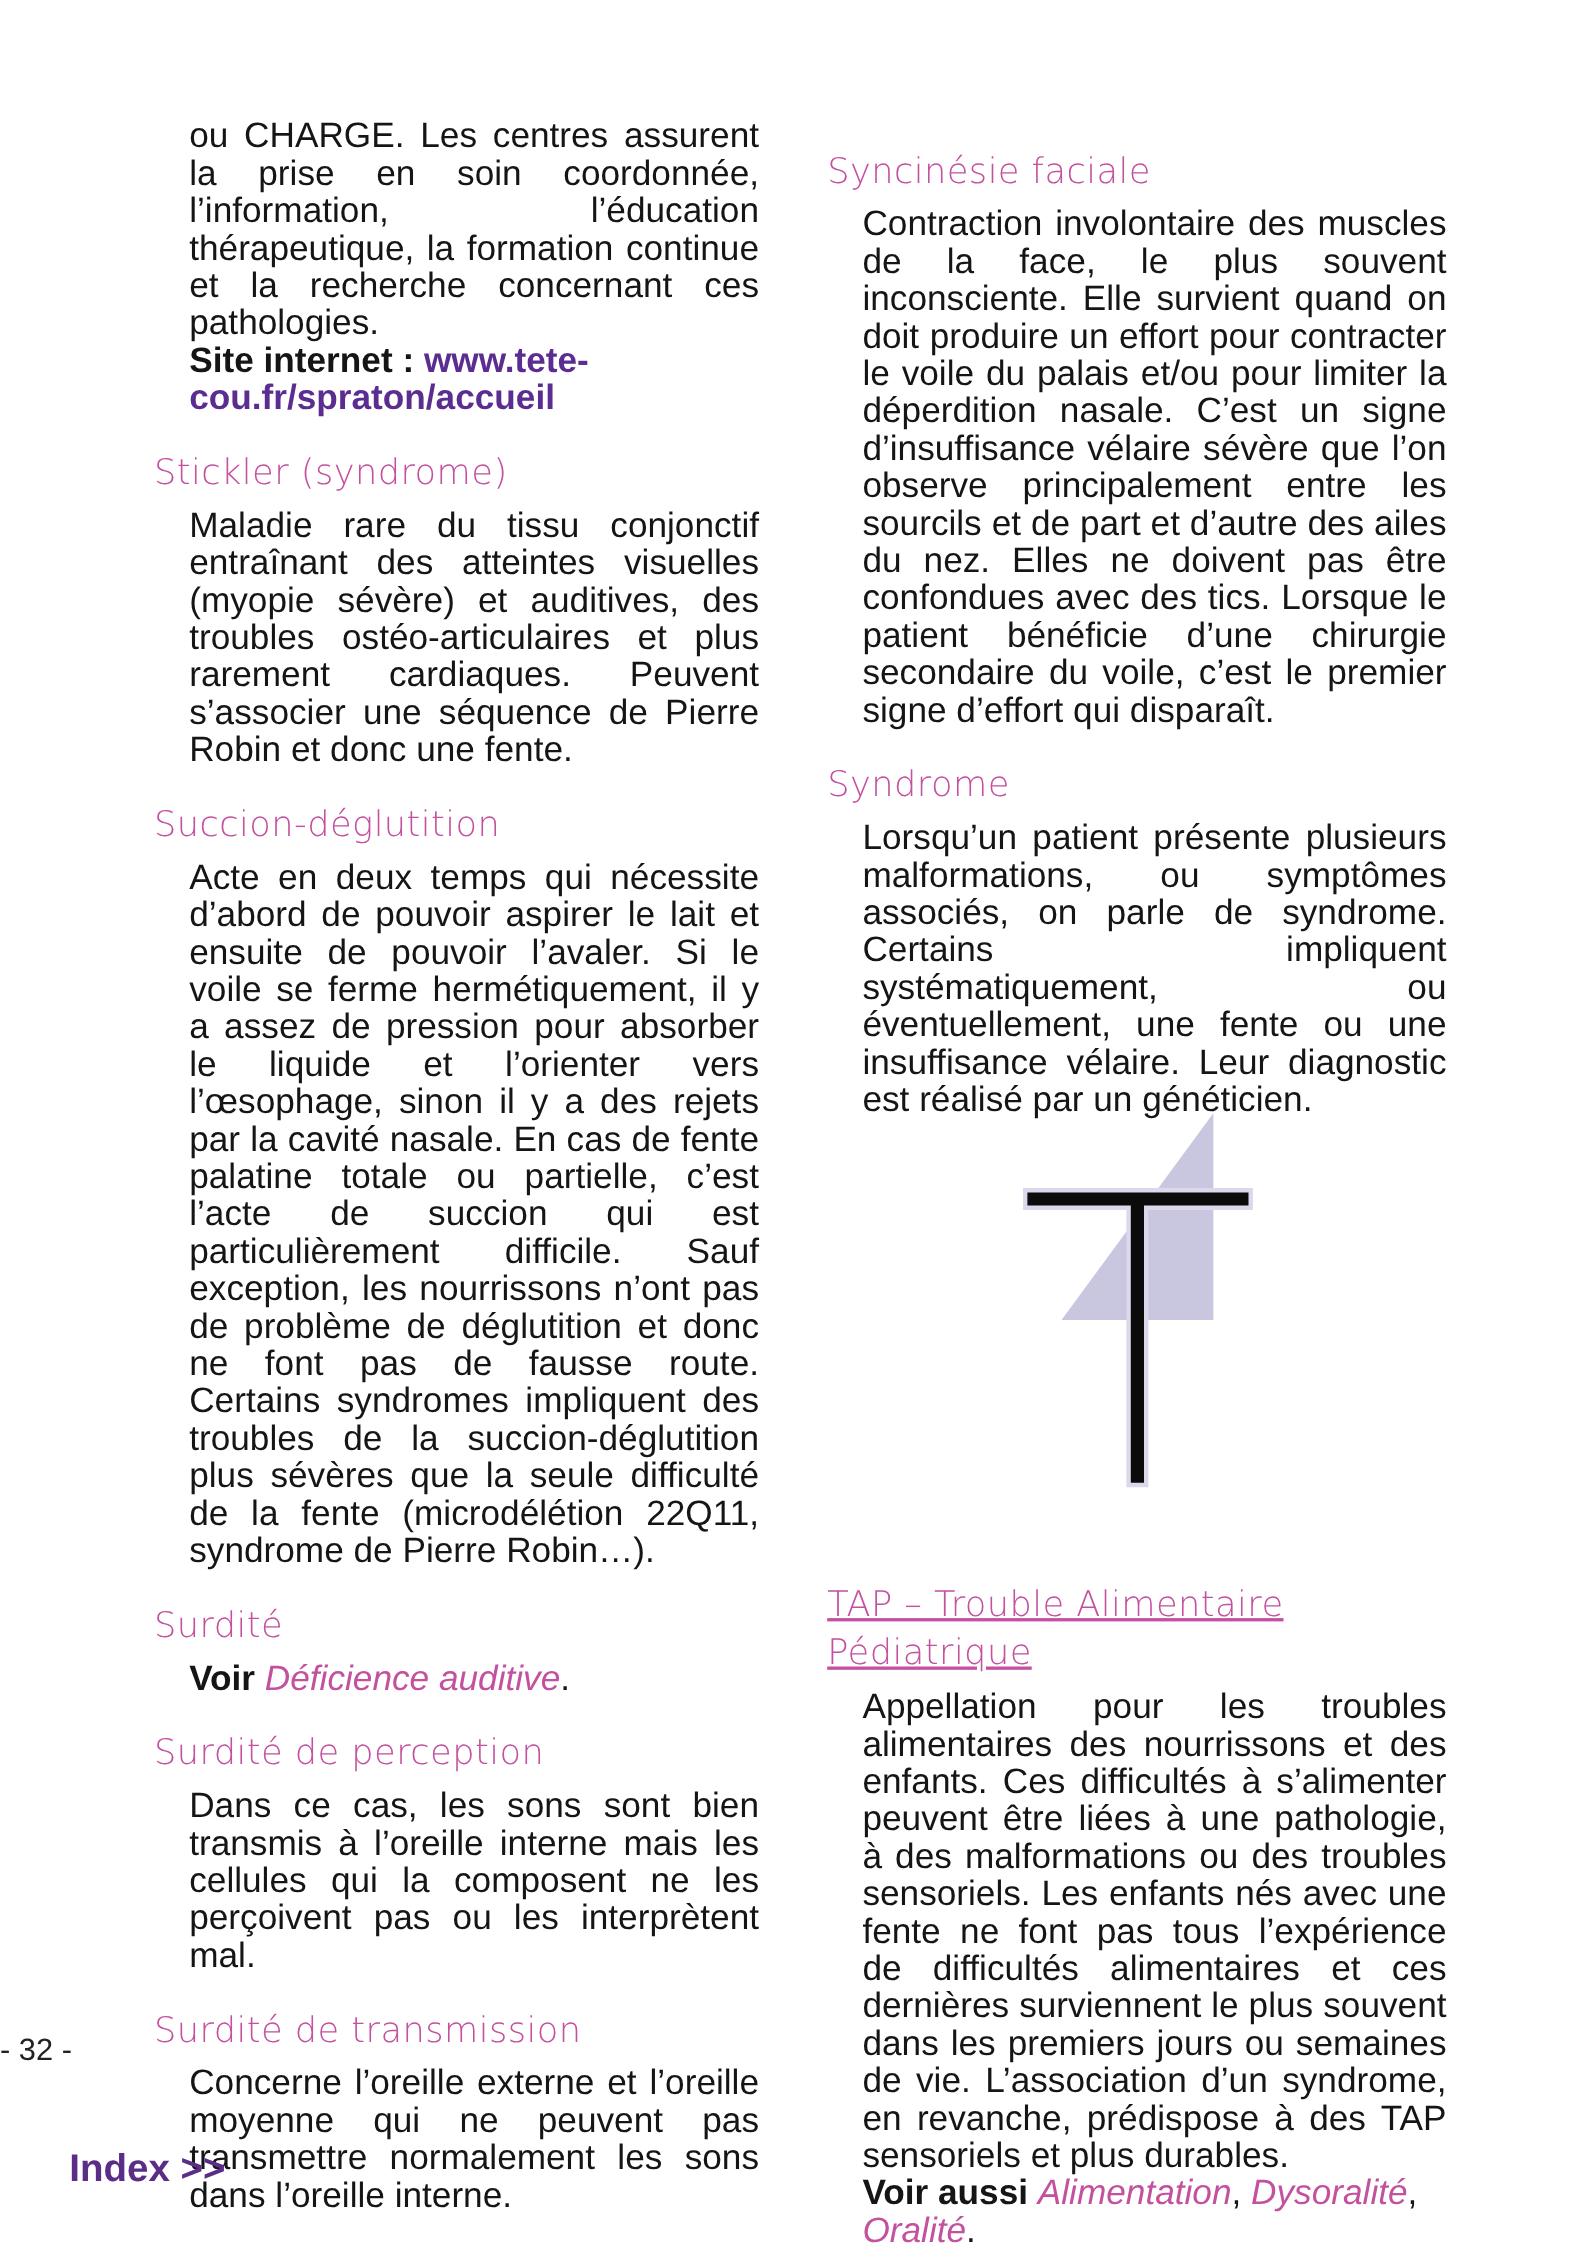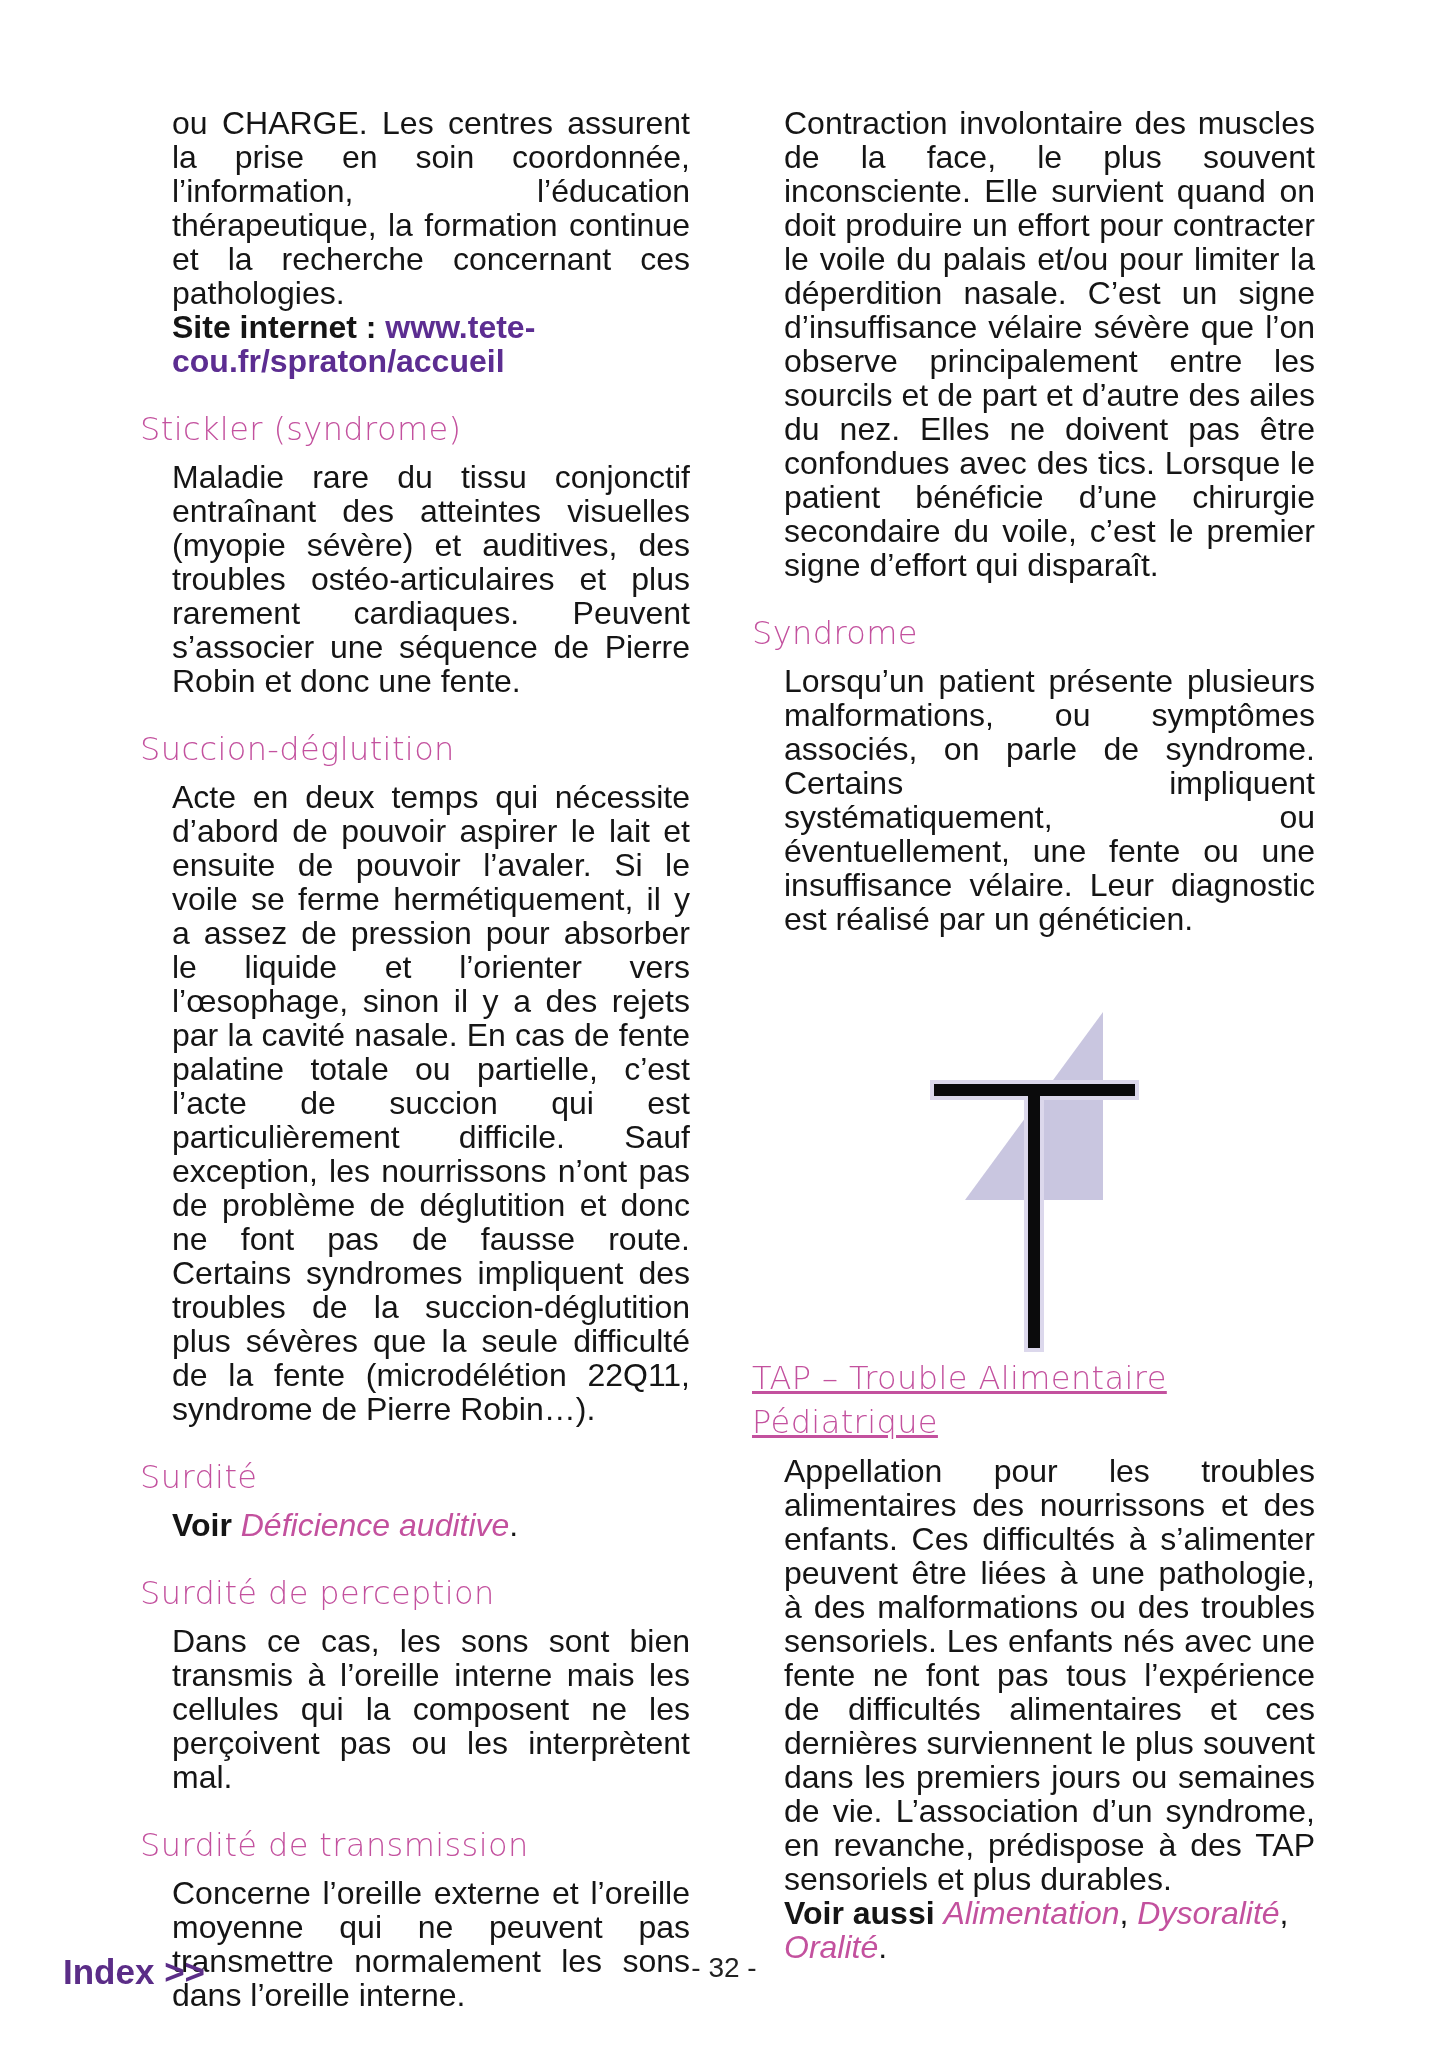--- a/index.html
+++ b/index.html
@@ -32,22 +32,22 @@
     color:#5c2d91; font-weight:700; cursor:pointer;
   }
   .xref { color:#c3519e; font-style:italic; cursor:pointer; }
   .t-graphic { position:absolute; left:925px; top:1010px; }
   .footer-index {
     position:absolute; left:63px; top:1952px;
     font-size:35px; font-weight:700; color:#5b2d87;
     text-decoration:none; cursor:pointer;
   }
   .footer-page {
-    position:absolute; left:0; top:1952px; width:100%;
-    text-align:center; font-size:28px; color:#222222;
+    position:absolute; left:0; top:1848px; width:100%;
+    font-size:28px; color:#222222;
   }
   .sr { position:absolute; width:1px; height:1px; overflow:hidden; clip:rect(0 0 0 0); }
 </style>
 </head>
 <body>
 
 <div class="page">
 
   <div class="col" id="col-left">
 
@@ -80,20 +80,21 @@
       <h2>Surdité de transmission</h2>
       <p class="body">Concerne l’oreille externe et l’oreille moyenne qui ne peuvent pas transmettre normalement les sons dans l’oreille interne.</p>
     </section>
 
 
   </div>
 
   <div class="col" id="col-right">
 
     <section>
+      <h2>Syncinésie faciale</h2>
       <p class="body">Contraction involontaire des muscles de la face, le plus souvent inconsciente. Elle survient quand on doit produire un effort pour contracter le voile du palais et/ou pour limiter la déperdition nasale. C’est un signe d’insuffisance vélaire sévère que l’on observe principalement entre les sourcils et de part et d’autre des ailes du nez. Elles ne doivent pas être confondues avec des tics. Lorsque le patient bénéficie d’une chirurgie secondaire du voile, c’est le premier signe d’effort qui disparaît.</p>
     </section>
 
     <section>
       <h2>Syndrome</h2>
       <p class="body">Lorsqu’un patient présente plusieurs malformations, ou symptômes associés, on parle de syndrome. Certains impliquent systématiquement, ou éventuellement, une fente ou une insuffisance vélaire. Leur diagnostic est réalisé par un généticien.</p>
     </section>
 
     <section class="tap">
       <h2>TAP – Trouble Alimentaire Pédiatrique</h2>

